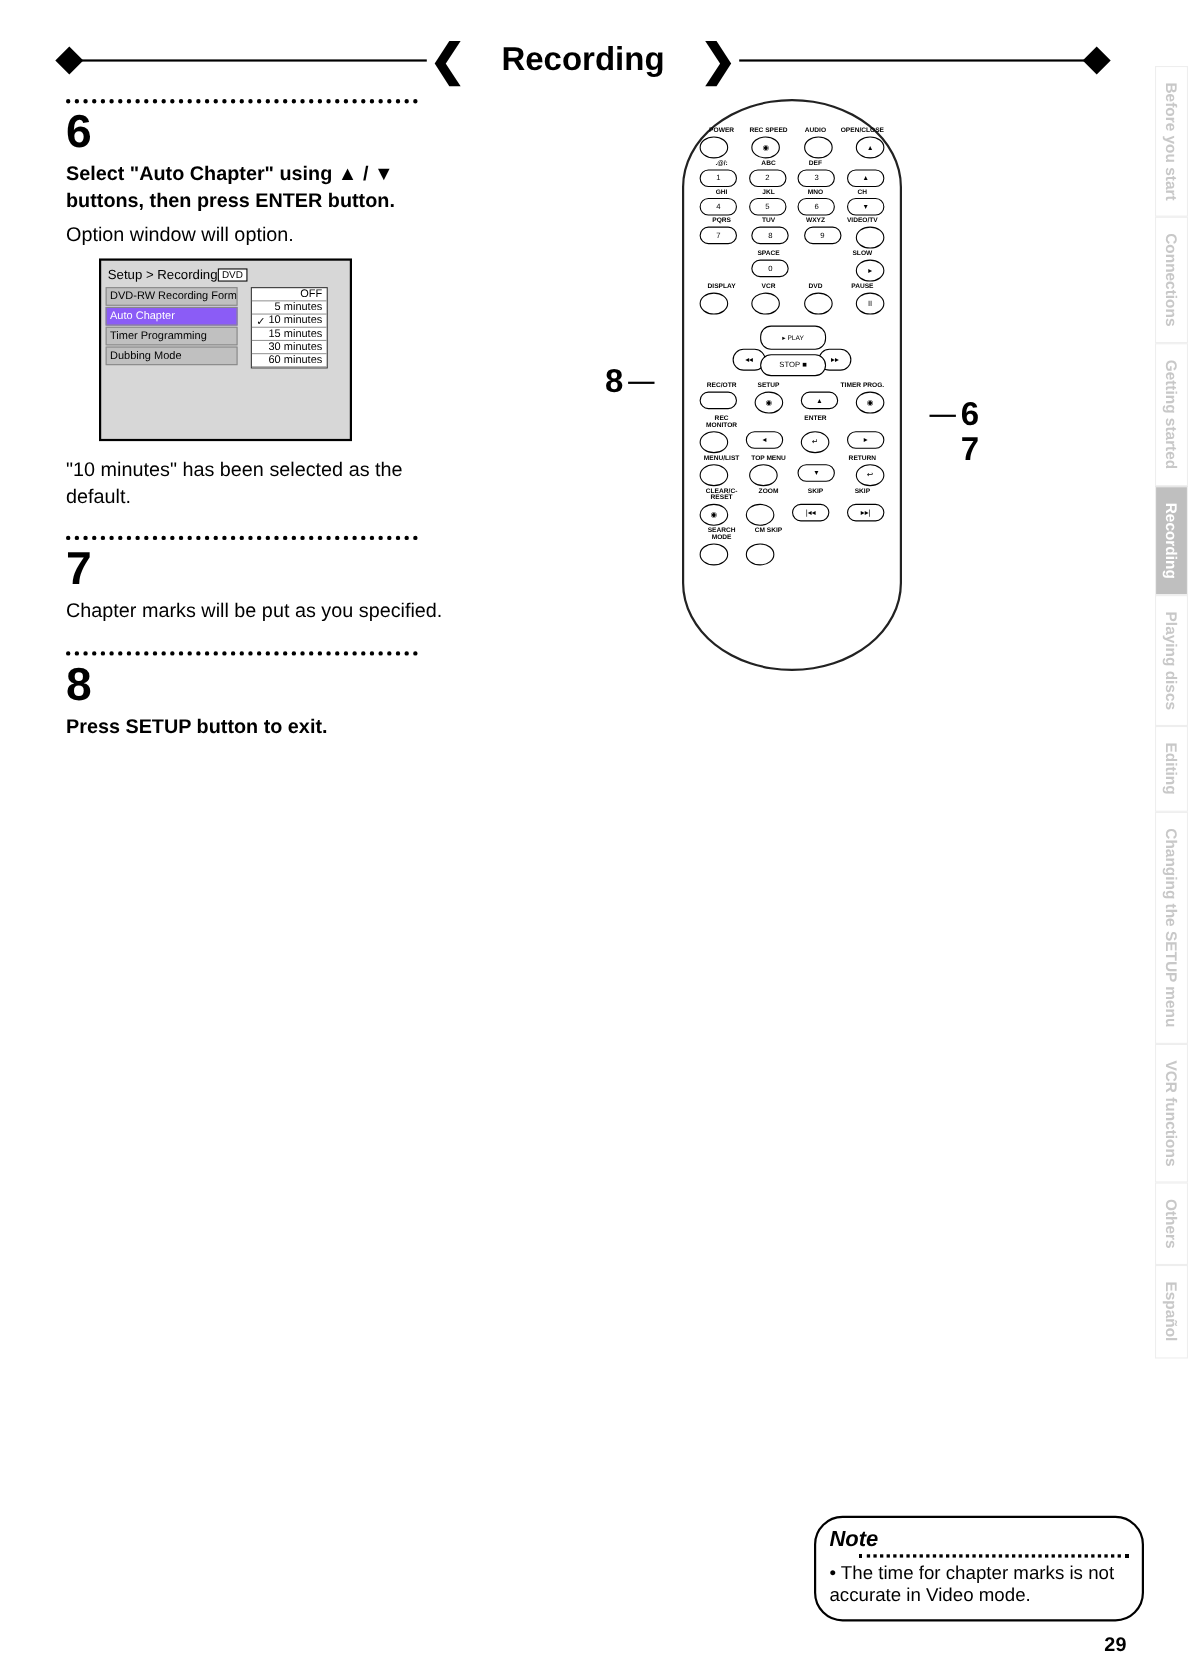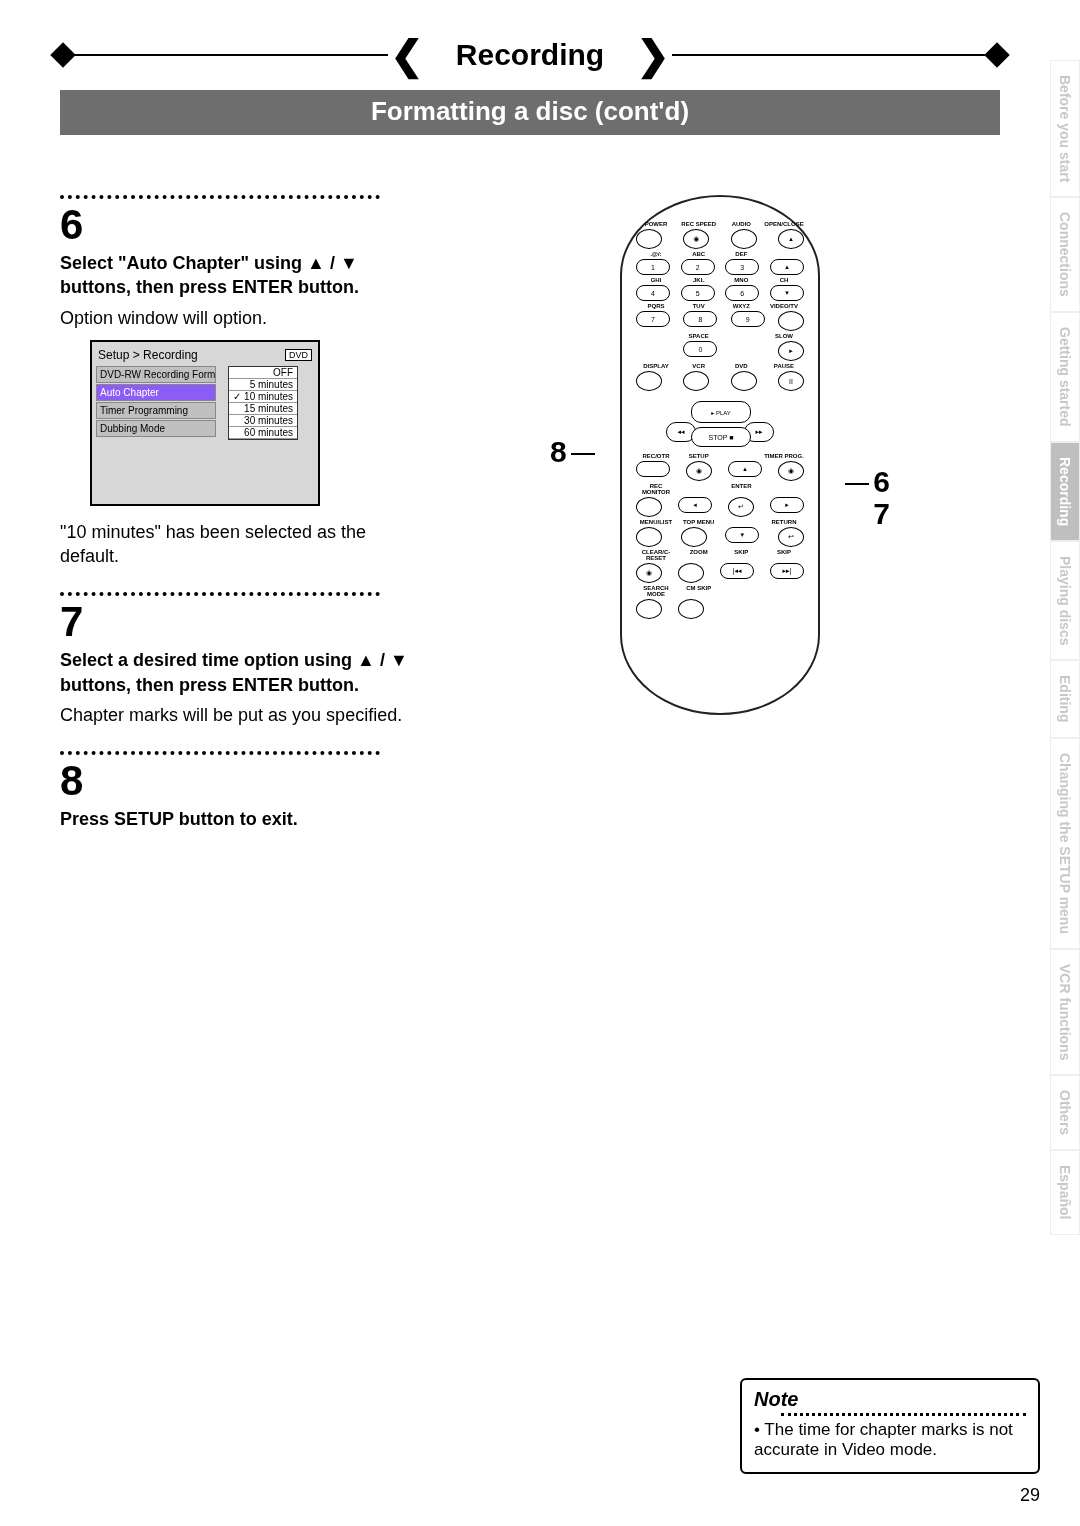--- a/index.html
+++ b/index.html
@@ -99,25 +99,24 @@
     width: 230px;
     margin: 10px 0 14px 30px;
     border: 2px solid #000;
     background: #d7d7d7;
     font-size: 11px;
     padding: 4px;
     position: relative;
   }
   .setup-dialog .crumb {
     display: flex;
-    justify-content: space-between;
+    justify-content: flex-start;
     align-items: center;
     padding: 2px 2px 4px;
     font-size: 12px;
-    gap: 48px;
   }
   .setup-dialog .dvdtag {
     border: 1px solid #000;
     font-size: 9px;
     padding: 0 3px;
     background: #fff;
   }
   .setup-dialog .row { display: flex; }
   .setup-dialog .menucol {
     width: 120px;
@@ -220,21 +219,21 @@
     margin: 0 4px;
   }
 
   
   .notebox {
     position: absolute;
     right: 40px;
     bottom: 52px;
     width: 300px;
     border: 2px solid #000;
-    border-radius: 6px;
+    border-radius: 26px;
     padding: 8px 12px 12px;
     font-size: 17px;
   }
   .notebox .nttl {
     font-style: italic;
     font-weight: bold;
     font-size: 20px;
   }
   .notebox .ndots {
     border-top: 3px dotted #000;
@@ -262,44 +261,44 @@
     text-align: center;
     white-space: nowrap;
   }
   .sidetabs .tab.active {
     background: #bfbfbf;
     color: #fff;
   }
 
   .pagenum {
     position: absolute;
-    right: 40px;
+    right: 56px;
     bottom: 20px;
     font-size: 18px;
+    font-weight: bold;
   }
 
   .arrows { font-family: Arial, sans-serif; }
 </style>
 </head>
 <body>
 
 <div class="page">
   <div class="main-area">
 
     <div class="title-banner">
       <div class="diamond"></div>
       <div class="line-left"></div>
       <span class="bracket-l">❮</span>
       <h1>Recording</h1>
       <span class="bracket-r">❯</span>
       <div class="line-right"></div>
       <div class="diamond"></div>
     </div>
 
-    <div class="subtitle-bar">Formatting a disc (cont'd)</div>
 
     <div class="cols">
 
       <div class="col-left">
 
         
         <div class="step">
           <div class="dotrule"></div>
           <div class="stepnum">6</div>
           <p class="strong arrows">Select "Auto Chapter" using ▲ / ▼ buttons, then press ENTER button.</p>
@@ -331,21 +330,20 @@
 
           <p class="body-text">"10 minutes" has been selected as the default.</p>
         </div>
 
         <br>
 
         
         <div class="step">
           <div class="dotrule"></div>
           <div class="stepnum">7</div>
-          <p class="strong arrows">Select a desired time option using ▲ / ▼ buttons, then press ENTER button.</p>
           <p class="body-text">Chapter marks will be put as you specified.</p>
         </div>
 
         <br>
 
         
         <div class="step">
           <div class="dotrule"></div>
           <div class="stepnum">8</div>
           <p class="strong">Press SETUP button to exit.</p>

